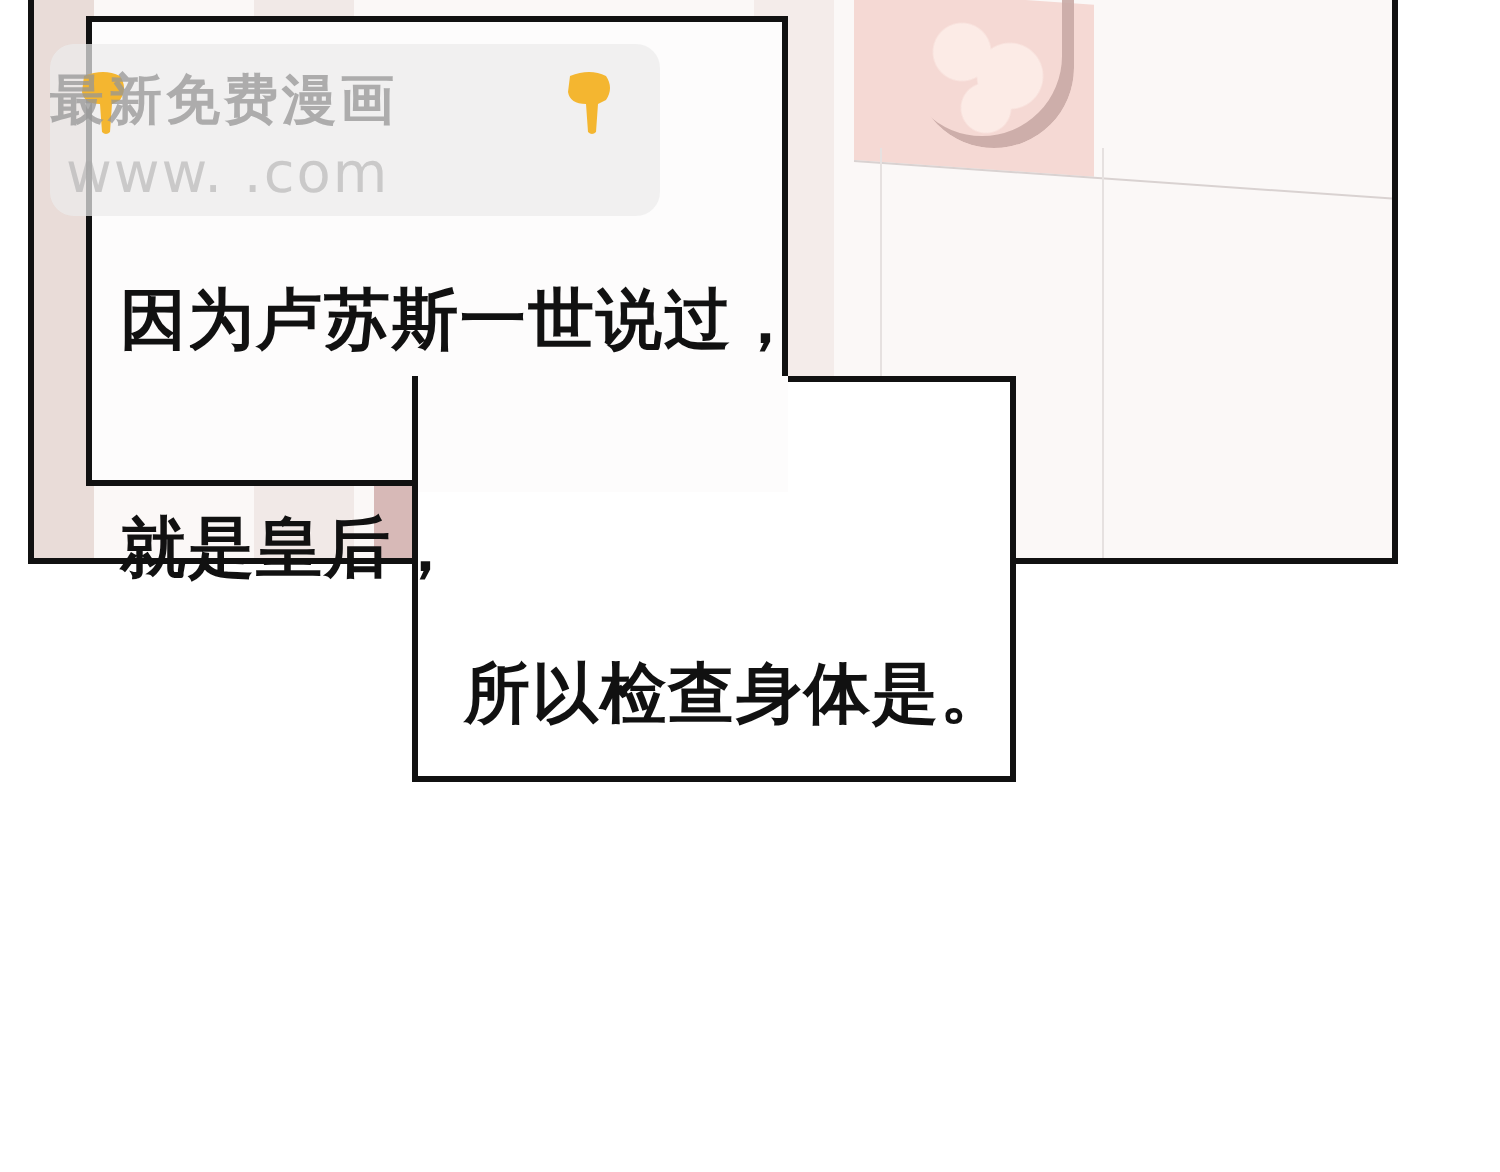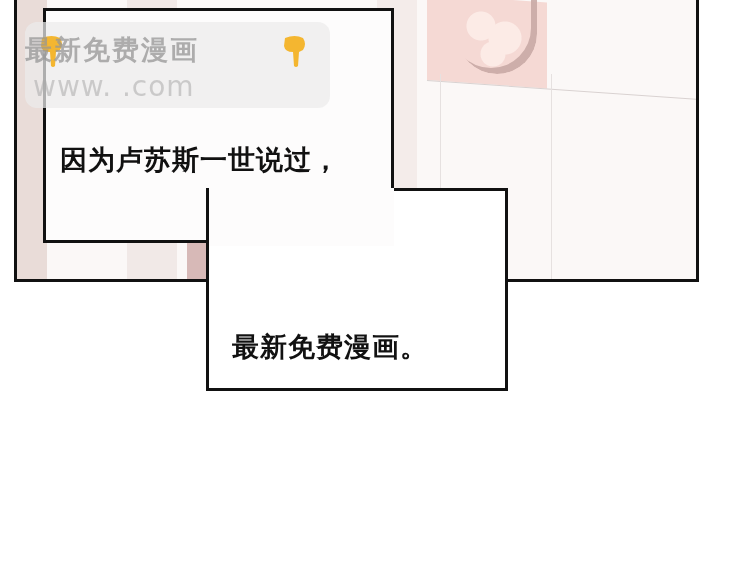--- a/index.html
+++ b/index.html
@@ -47,21 +47,21 @@
     position: absolute; left: 206px; top: 188px; width: 302px; height: 203px;
     border: 3px solid #111; box-sizing: border-box; background: #ffffff;
   }
   .box2-mask {
     position: absolute; left: 209px; top: 188px; width: 185px; height: 58px; background: #fdfcfc;
   }
   .box1-ext {
     position: absolute; left: 391px; top: 188px; width: 3px; height: 3px; background: #fdfcfc;
   }
   .text {
-    position: absolute; color: #111; font-weight: bold; font-size: 27px; line-height: 38px;
+    position: absolute; color: #111; font-weight: bold; font-size: 33px; line-height: 38px;
     letter-spacing: 1px; white-space: pre;
   }
   .t1 { left: 60px; top: 65px; }
   .t2 { left: 232px; top: 252px; }
 
   .watermark {
     position: absolute; left: 25px; top: 22px; width: 305px; height: 86px;
     background: rgba(235,235,235,0.72); border-radius: 12px;
   }
   .wm-title {
@@ -93,24 +93,25 @@
   <div class="mauve-block"></div>
 </div>
 
 <div class="box1"></div>
 <div class="box2"></div>
 <div class="box2-mask"></div>
 <div class="box1-ext"></div>
 
 <div class="text t1">
   <div>因为卢苏斯一世说过，</div>
+  <div>就是皇后，</div>
 </div>
 
 <div class="text t2">
-  <div>最新免费漫画。</div>
+  <div>所以检查身体是。</div>
 </div>
 
 <div class="watermark">
   <svg class="hand hand-l" viewBox="0 0 28 34">
     <path d="M4 4 Q14 0 22 4 Q26 10 22 16 L18 18 L17 32 Q15 34 13 32 L12 18 Q4 18 3 12 Z" fill="#f4b630"></path>
   </svg>
   <div class="wm-title">最新免费漫画</div>
   <svg class="hand hand-r" viewBox="0 0 28 34">
     <path d="M4 4 Q14 0 22 4 Q26 10 22 16 L18 18 L17 32 Q15 34 13 32 L12 18 Q4 18 3 12 Z" fill="#f4b630"></path>
   </svg>

